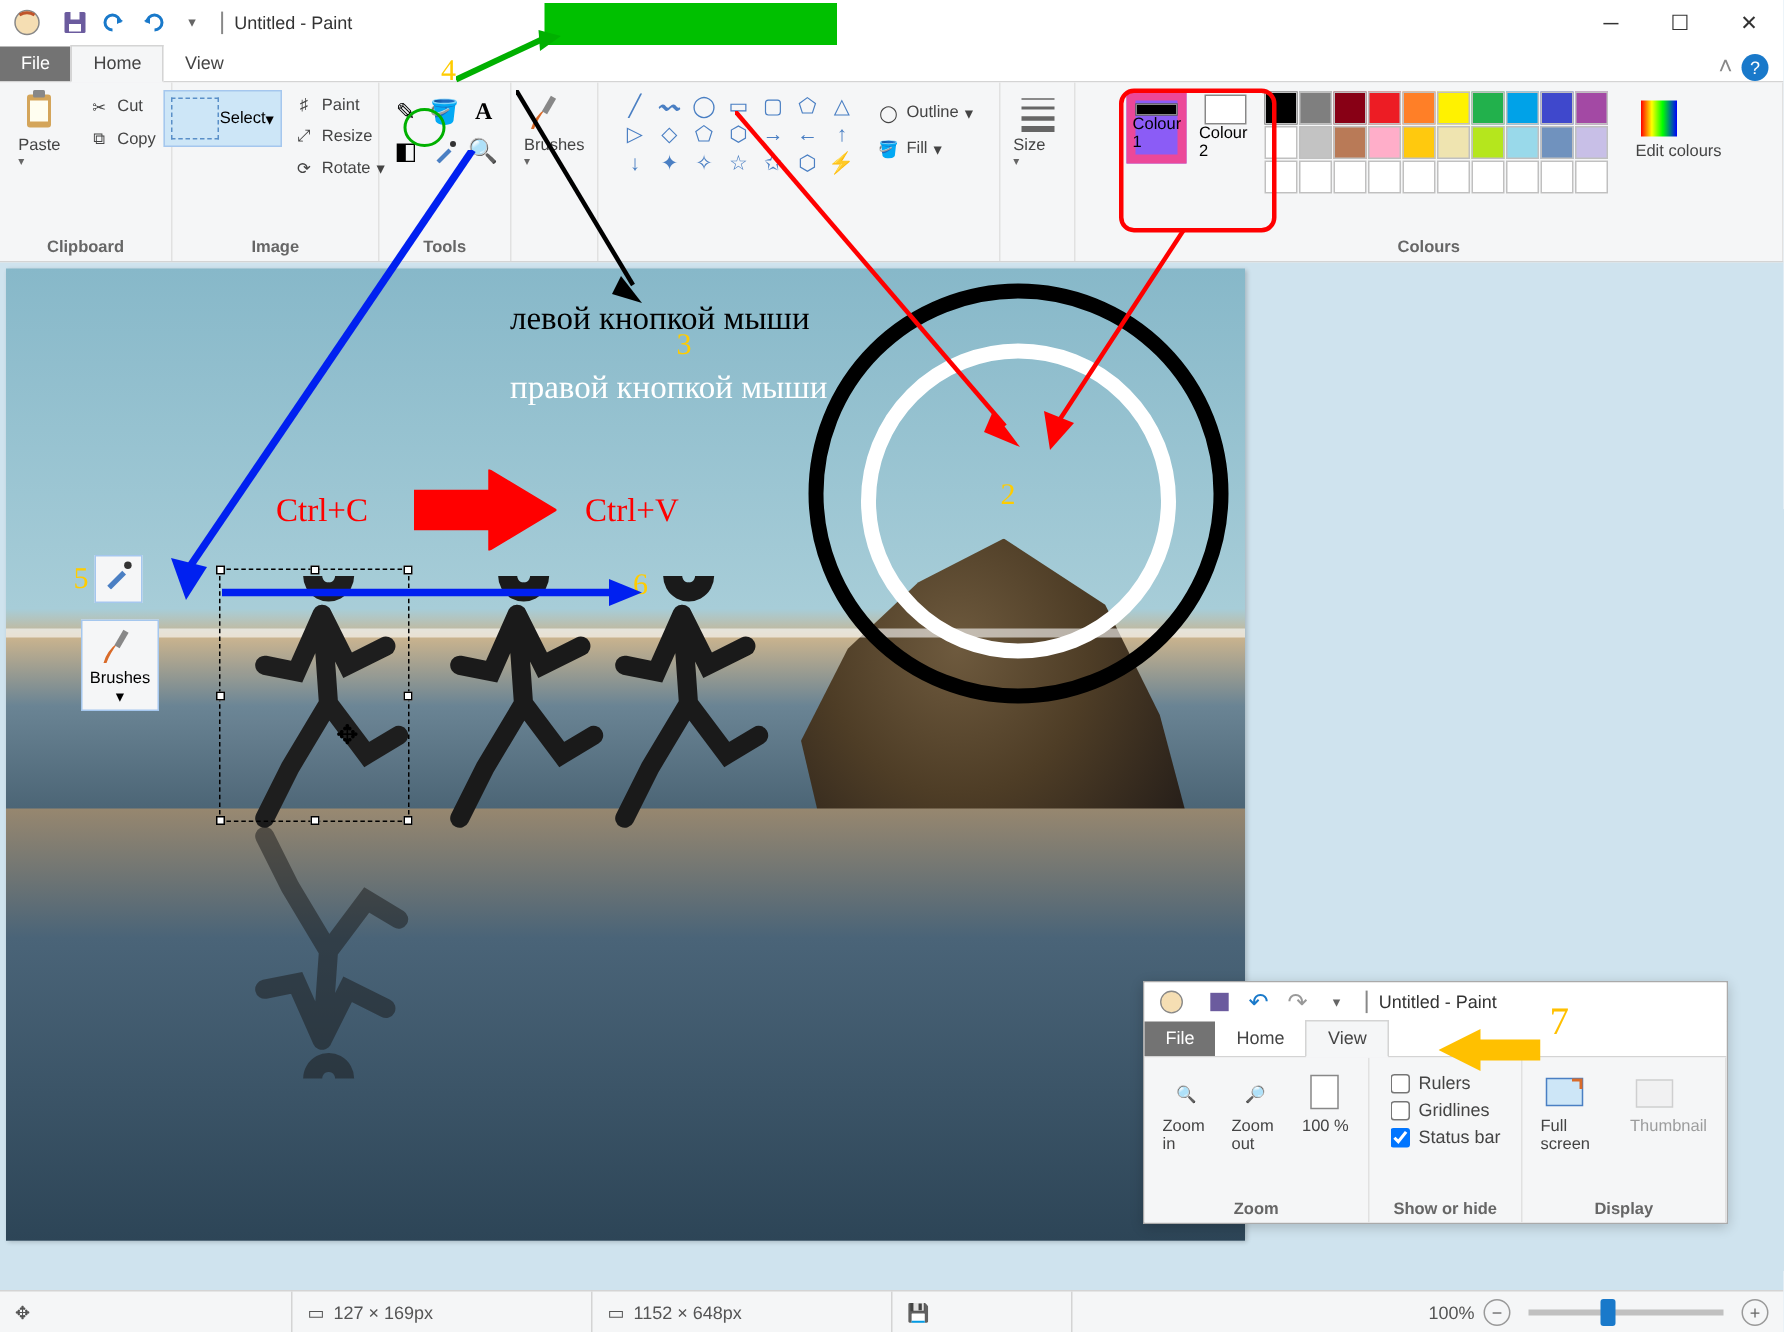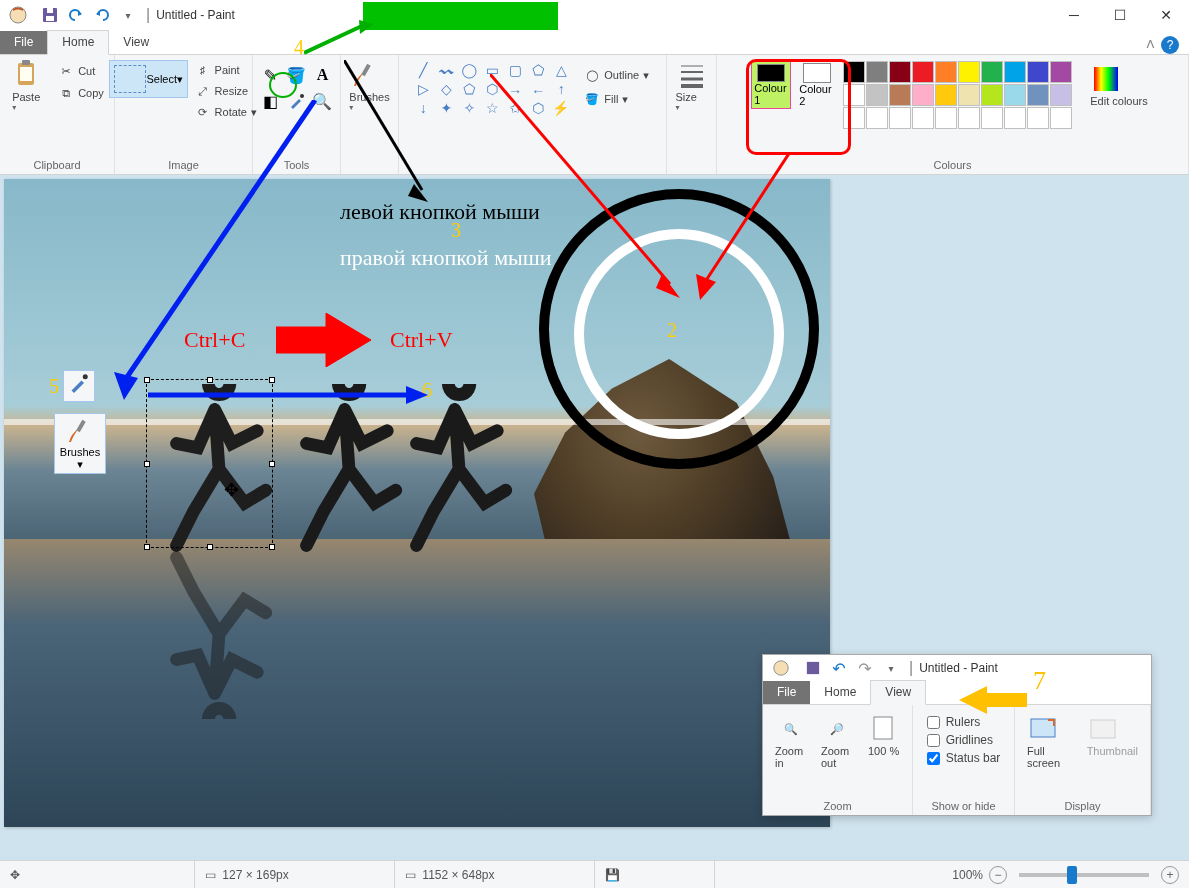--- a/index.html
+++ b/index.html
@@ -20,21 +20,21 @@
 .tab { padding: 4px 14px 5px; font-size: 12px; color: #444; position: relative; }
 .tab.file { background: #737373; color: #fff; }
 .tab.active { background: #f5f6f7; border: 1px solid #d4d4d4; border-bottom: 1px solid #f5f6f7; margin-bottom: -1px; }
 .tab-right { margin-left: auto; display: flex; align-items: center; gap: 6px; padding-right: 10px; }
 .help-icon { width: 18px; height: 18px; border-radius: 9px; background: #1979ca; color: #fff; display: flex; align-items: center; justify-content: center; font-size: 12px; }
 
 
 .ribbon { height: 120px; background: #f5f6f7; border-bottom: 1px solid #d4d4d4; display: flex; }
 .group { border-right: 1px solid #e1e1e1; padding: 2px 6px 0 6px; display: flex; flex-direction: column; align-items: center; }
 .group-body { flex: 1; display: flex; align-items: flex-start; }
-.group-label { font-size: 11px; color: #666; text-align: center; padding: 3px 0; width: 100%; }
+.group-label { font-size: 11px; color: #666; text-align: center; padding: 3px 0; width: 100%; font-weight: bold; }
 
 .big-btn { display: flex; flex-direction: column; align-items: flex-start; justify-content: center; padding: 2px 6px; font-size: 11px; color: #444; }
 .big-btn .ico { width: 32px; height: 32px; display: flex; align-items: center; justify-content: center; }
 .big-btn .dd { font-size: 8px; color: #666; }
 
 .small-btn { display: flex; align-items: center; gap: 4px; padding: 2px 4px; font-size: 11px; color: #444; height: 20px; }
 .small-btn .ico-s { width: 16px; height: 16px; display: flex; align-items: center; justify-content: center; }
 
 .select-box { border: 1px solid #a5c7ee; background: #cde6f7; padding: 4px; display: flex; flex-direction: row; align-items: center; font-size: 11px; }
 .select-vis { width: 32px; height: 28px; border: 1px dashed #5a8fc8; }
@@ -281,21 +281,21 @@
           </div>
         <span>Size</span>
           <span class="dd">▾</span>
       </div>
     </div>
     <div class="group-label"></div>
   </div>
 
   <div class="group" style="flex:1;">
     <div class="group-body" style="padding-top:4px;gap:6px;">
-      <div class="color-swatch" style="border:1px solid #ec4899;background:#bef264;">
+      <div class="color-swatch" style="border:6px solid #ec4899;background:#8b5cf6;">
         <div class="sw" style="background:#000;"></div>
           <span>Colour 1</span>
       </div>
       <div class="color-swatch">
         <div class="sw" style="background:#fff;"></div>
           <span>Colour 2</span>
       </div>
       <div class="palette" id="palette">
           <div class="c" style="background: rgb(0, 0, 0);"></div>
           <div class="c" style="background: rgb(127, 127, 127);"></div>

